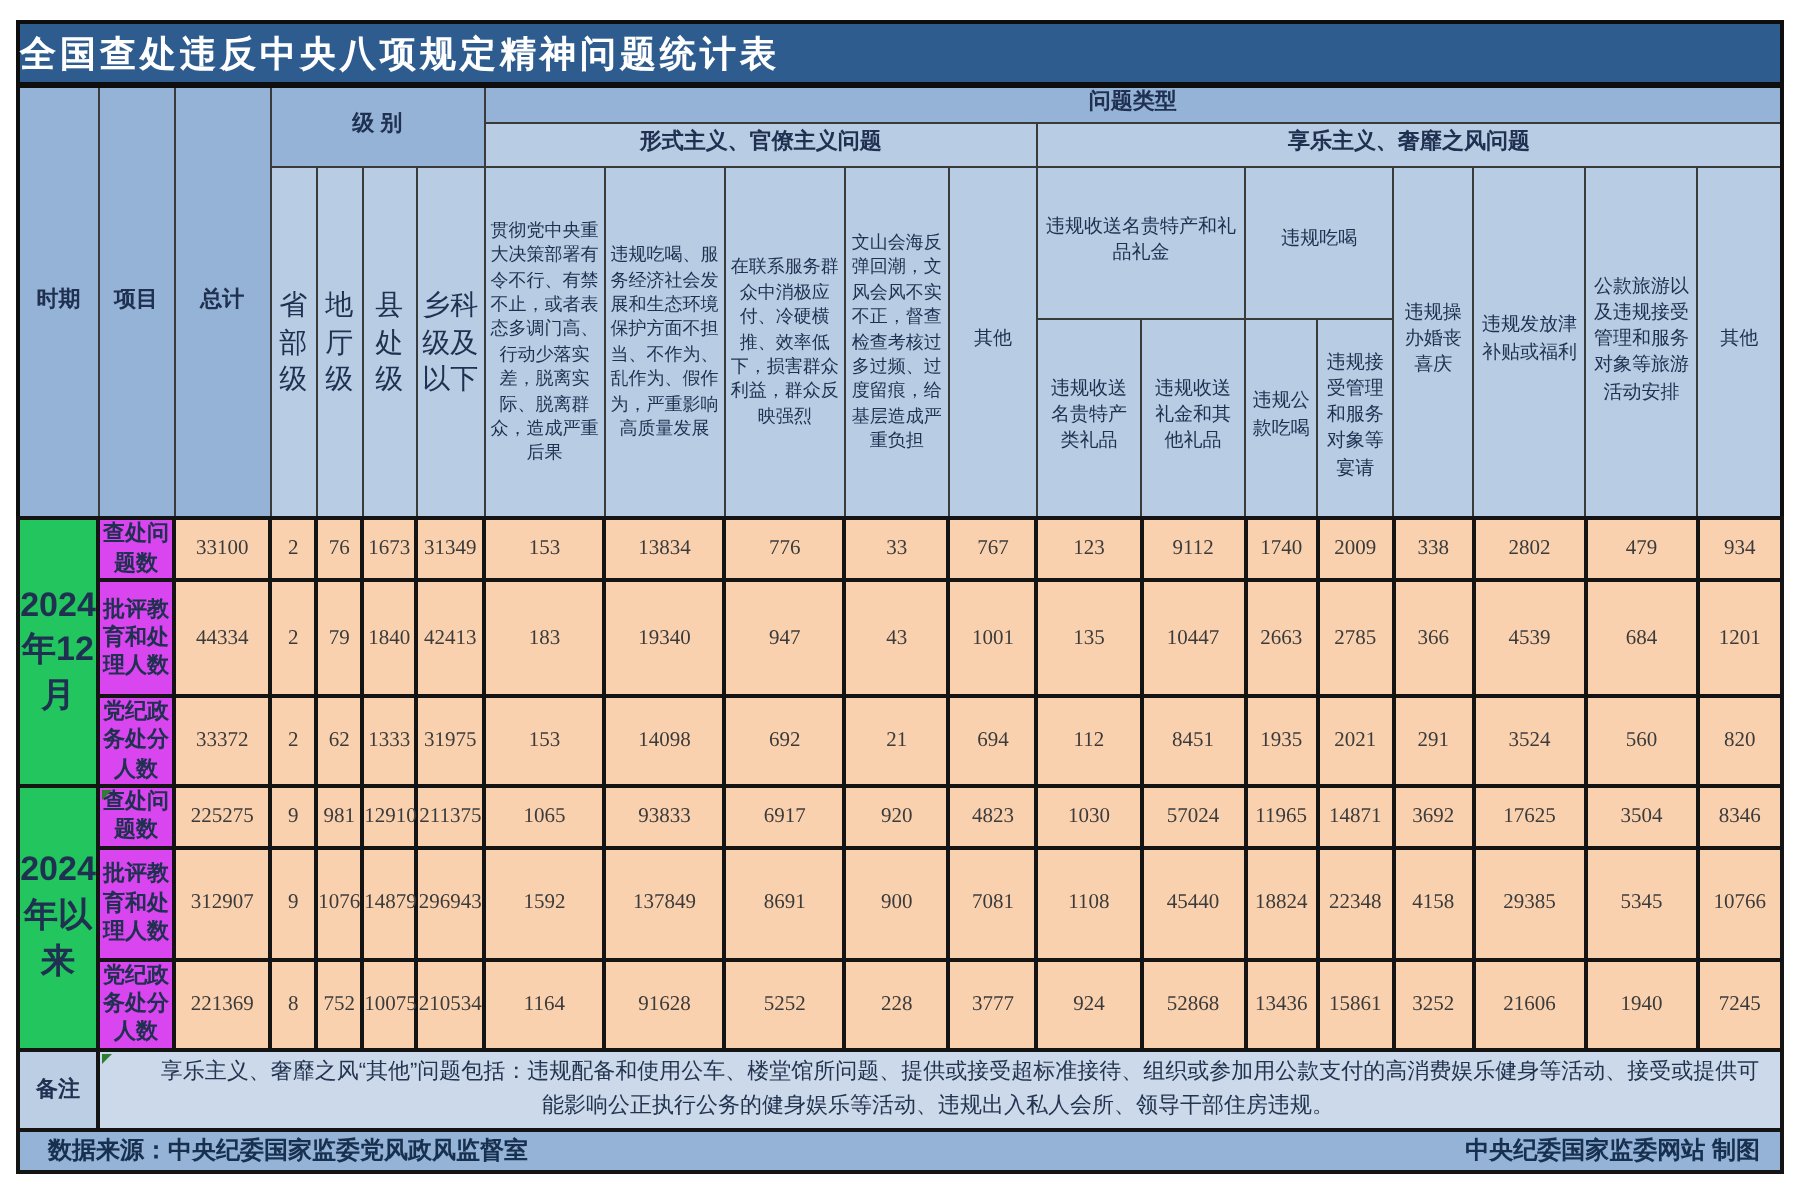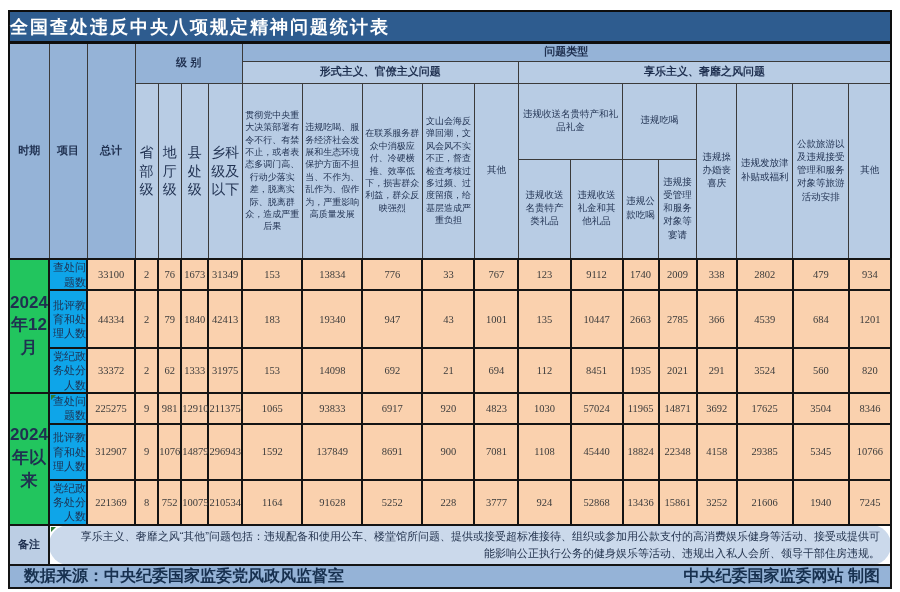--- a/index.html
+++ b/index.html
@@ -14,32 +14,32 @@
   thead td{border:1px solid #3a3a3a;font-weight:bold;font-size:11px;line-height:1.25;}
   .hm{background:#95B3D7;text-align:center;}
   .h{background:#B8CCE4;}
   .lvl{font-weight:normal;font-size:14px;line-height:1.3;}
   .desc{font-weight:normal;font-size:9px;line-height:1.38;
     font-family:"Liberation Serif",serif;padding:1px 2px;}
   .subh{font-weight:normal;font-size:9.5px;line-height:1.4;
     font-family:"Liberation Serif",serif;padding:1px 2px;}
   tbody td{border:2px solid #141414;}
   .pc{background:#22c55e;font-weight:bold;font-size:17px;line-height:1.35;}
-  .ic{background:#0ea5e9;font-weight:normal;font-size:11px;line-height:1.3;position:relative;text-align:right;}
+  .ic{background:#d946ef;font-weight:bold;font-size:11px;line-height:1.3;position:relative;}
   .dc{background:#FAD1AE;font-family:"Liberation Serif",serif;font-size:10.5px;
     color:#3b3b3b;white-space:nowrap;}
   .rlabel{background:#BCCEE4;font-weight:bold;font-size:11px;}
-  .rbody{background:#CBD9EB;text-align:right;position:relative;border-radius:20px;}
+  .rbody{background:#CBD9EB;text-align:center;position:relative;}
   .rbody p{margin:0;padding:2px 10px 2px 8px;text-indent:2em;font-size:11px;
     line-height:1.55;color:#24344f;}
   .flag{position:absolute;top:1px;left:1px;width:0;height:0;
     border-top:5px solid #2e7d32;border-right:5px solid transparent;}
   .foot{background:#95B3D7;}
   .footwrap{display:flex;justify-content:space-between;align-items:center;
-    padding:0 10px 0 14px;font-weight:bold;font-size:16px;color:#17304f;}
+    padding:0 10px 0 14px;font-weight:bold;font-size:12px;color:#17304f;}
 </style>
 </head>
 <body>
 
 <div class="sheet">
   <div class="title-bar">全国查处违反中央八项规定精神问题统计表</div>
 
   <table>
     <colgroup>
       <col style="width:40px">

